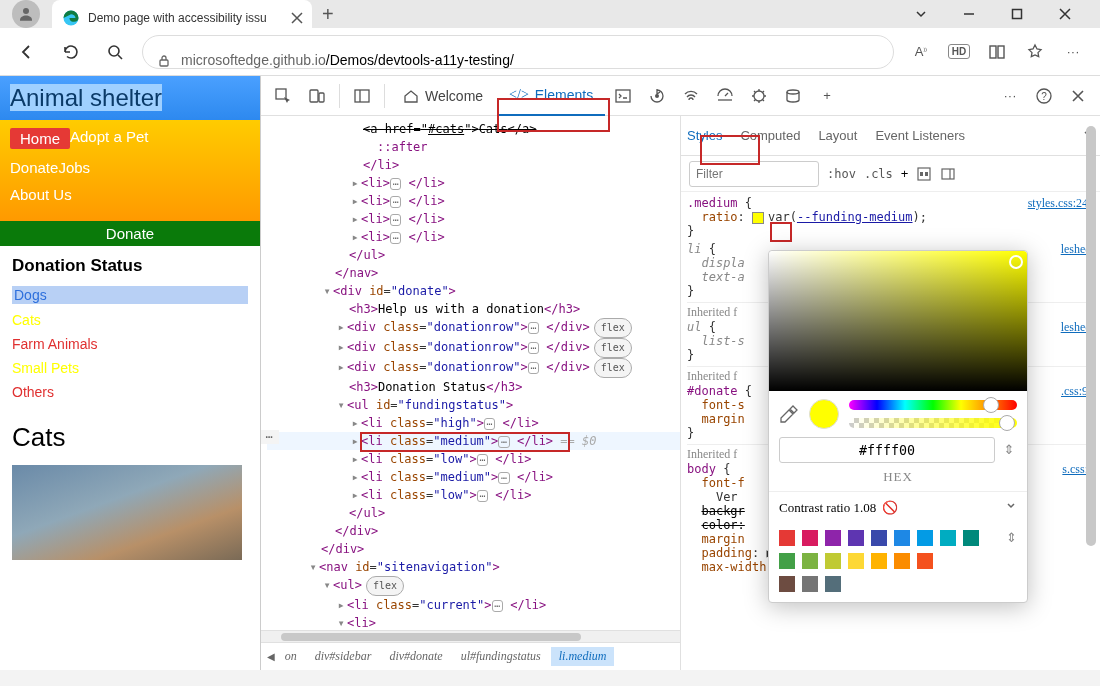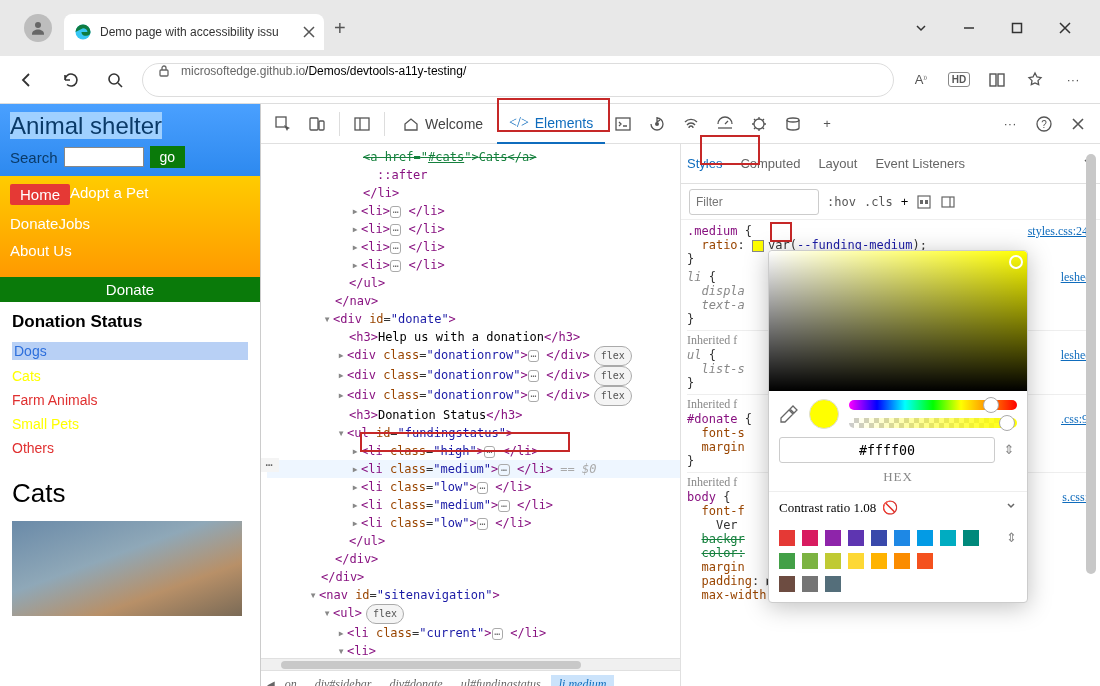--- a/index.html
+++ b/index.html
@@ -1,33 +1,33 @@
 <!DOCTYPE html>
 <html><head>
 <meta charset="utf-8">
 <style>
   * { box-sizing: border-box; margin: 0; padding: 0; }
   body { font-family: "Segoe UI", Tahoma, sans-serif; font-size: 13px; width: 1100px; height: 686px; background: #f3f3f3; overflow: hidden; position: relative; }
 
   
-  .titlebar { height: 56px; background: #e8e8e8; display: flex; align-items: center; padding-left: 12px; }
+  .titlebar { height: 28px; background: #e8e8e8; display: flex; align-items: center; }
   .avatar { width: 28px; height: 28px; border-radius: 50%; background: #bdbdbd; margin: 0 12px; display:flex; align-items:center; justify-content:center; }
   .avatar svg { width:18px; height:18px; fill:#666; }
   .tab { height: 36px; background:#fff; border-radius:8px 8px 0 0; display:flex; align-items:center; padding:0 8px 0 10px; gap:8px; min-width:260px; margin-top:8px; }
   .tab .edge-ico { width:18px; height:18px; }
   .tab .title { font-size:12px; color:#333; flex:1; white-space:nowrap; overflow:hidden; text-overflow:ellipsis; }
   .tab .close { width:14px; height:14px; }
   .newtab { margin-left:10px; font-size:20px; color:#555; }
   .wincontrols { margin-left:auto; display:flex; gap:14px; padding:0 18px; color:#333; }
   .wincontrols .ico { width:34px; height:30px; display:flex; align-items:center; justify-content:center; }
 
   
   .addrbar { height:48px; background:#fff; border-bottom:1px solid #ddd; display:flex; align-items:center; padding:0 10px; gap:10px; }
   .iconbtn { width:34px; height:34px; display:flex; align-items:center; justify-content:center; color:#555; border-radius:4px; }
-  .urlbox { flex:1; height:34px; border:1px solid #ddd; border-radius:20px; display:flex; align-items:flex-start; padding:0 14px; font-size:12px; color:#666; gap:10px; }
+  .urlbox { flex:1; height:34px; border:1px solid #ddd; border-radius:20px; display:flex; align-items:flex-end; padding:0 14px; font-size:14px; color:#666; gap:10px; }
   .urlbox b { color:#000; font-weight:500; }
   .rightctrls { display:flex; gap:4px; align-items:center; }
   .hd-badge { border:1px solid #888; border-radius:3px; font-size:10px; padding:1px 3px; font-weight:bold; }
 
   
   .main { display:flex; height:594px; }
   .page { width:260px; background:#fff; overflow:hidden; position:relative; }
   .page-head { background:#2d89ef; background:linear-gradient(#4aa0ff,#2d89ef); padding:8px 10px; color:#fff; }
   .page-head h1 { font-weight:300; font-size:24px; color:#0a3a68; background:#9fd0ff; display:inline; }
   .searchrow { display:flex; align-items:center; margin-top:6px; gap:6px; }
@@ -85,21 +85,21 @@
   .hovcls { font-family:Consolas,monospace; font-size:12px; color:#555; }
   .styles-body { flex:1; overflow:hidden; font-family:Consolas,monospace; font-size:12px; color:#333; padding:4px 6px; position:relative; }
   .rule { margin-bottom:4px; }
   .rule .link { float:right; color:#0f6cbd; text-decoration:underline; font-family:"Segoe UI"; font-size:12px; }
   .sel { color:#881280; }
   .prop { color:#994500; }
   .propv { color:#333; }
   .cssvar { color:#1a1aa6; text-decoration:underline; }
   .italic { font-style:italic; color:#888; }
   .inh { color:#888; font-family:"Segoe UI"; border-top:1px solid #eee; padding-top:2px; margin-top:2px; }
-  .struck { text-decoration:line-through; color:#15803d; }
+  .struck { text-decoration:line-through; color:#000000; }
   .swatch { display:inline-block; width:12px; height:12px; border:1px solid #888; vertical-align:middle; margin-right:4px; }
 
   
   .picker { position:absolute; left:768px; top:250px; width:260px; background:#fff; border:1px solid #ccc; box-shadow:0 4px 24px rgba(0,0,0,0.25); border-radius:4px; z-index:100; font-family:"Segoe UI"; }
   .picker .satval { height:140px; background:linear-gradient(to top, #000, rgba(0,0,0,0)), linear-gradient(to right, #fff, #ffff00); position:relative; border-radius:4px 4px 0 0; }
   .picker .satval .ring { position:absolute; right:4px; top:4px; width:14px; height:14px; border:2px solid #fff; border-radius:50%; }
   .picker .row2 { display:flex; align-items:center; padding:8px 10px; gap:10px; }
   .eyedrop { width:20px; height:20px; }
   .bigsw { width:30px; height:30px; border-radius:50%; background:#ffff00; border:1px solid #ddd; }
   .sliders { flex:1; display:flex; flex-direction:column; gap:8px; }
@@ -214,25 +214,20 @@
       </div>
     <div class="iconbtn">···</div>
   </div>
 </div>
 
 <div class="main">
 
   <div class="page">
     <div class="page-head">
       <h1>Animal shelter</h1>
-      <div class="searchrow">
-        <span>Search</span>
-        <input type="text" style="">
-        <button>go</button>
-      </div>
     </div>
     <div class="navmenu">
       <div class="row">
         <span class="home">Home</span>
         <span>Adopt a Pet</span>
       </div>
       <div class="row">
         <span>Donate</span>
         <span>Jobs</span>
       </div>

